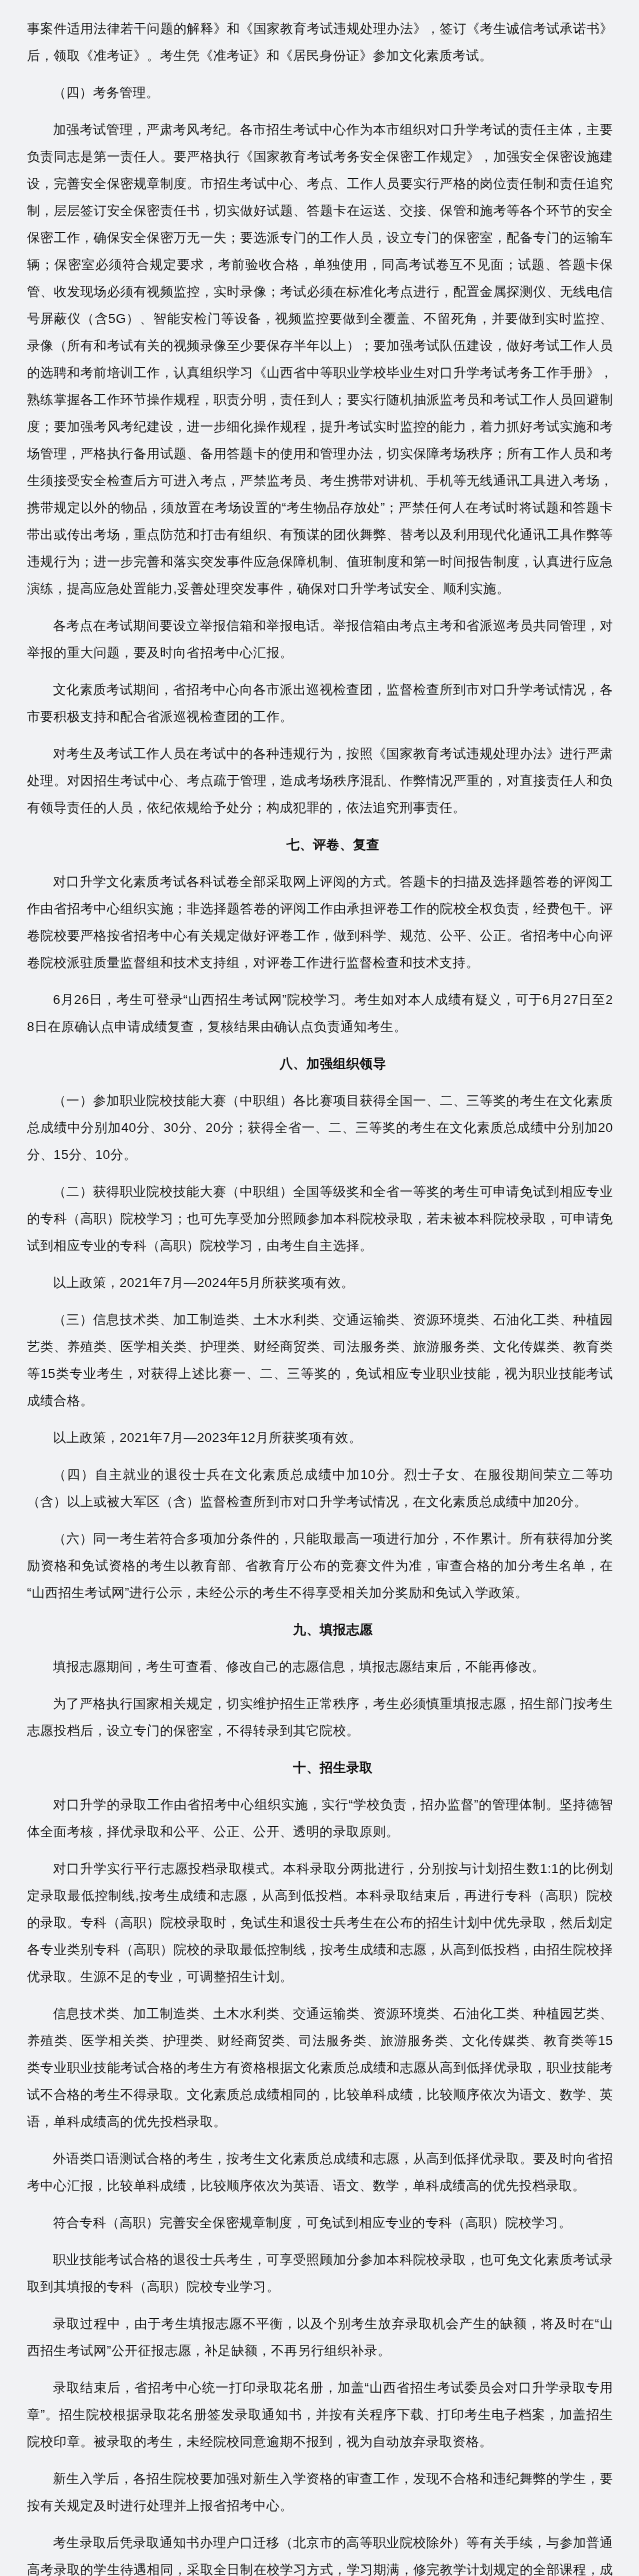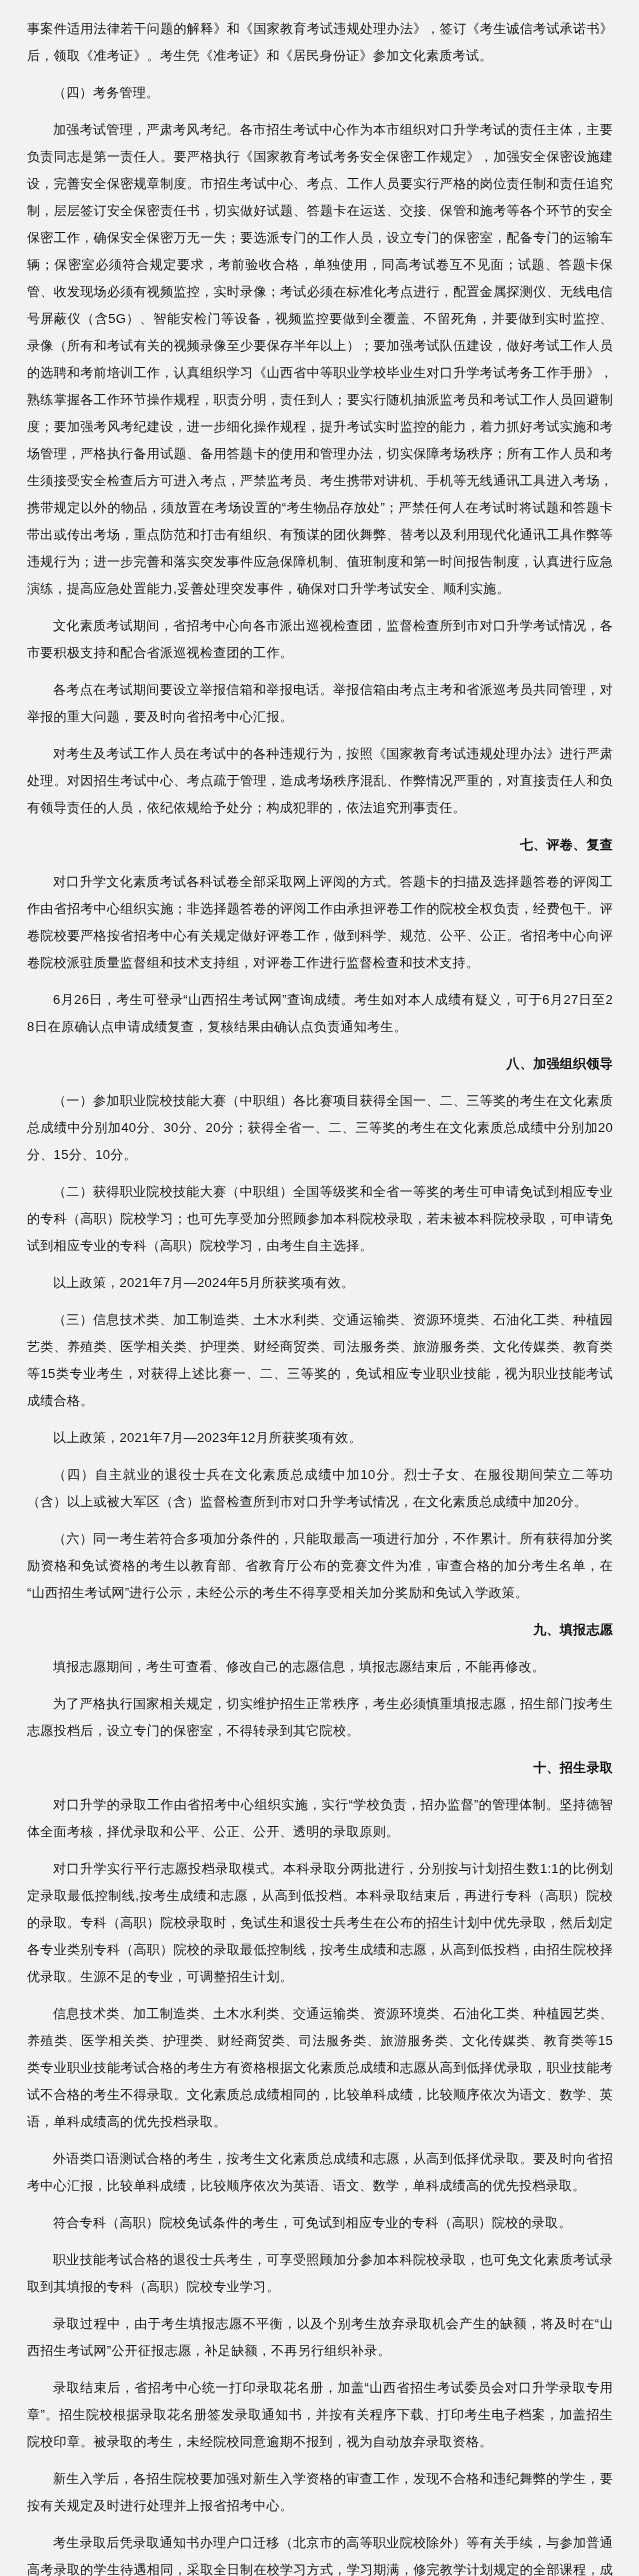--- a/index.html
+++ b/index.html
@@ -26,53 +26,53 @@
     text-align: justify;
     text-indent: 2em;
     letter-spacing: 0.3px;
     word-break: break-all;
   }
   .block.continuation {
     text-indent: 0;
   }
   .block.heading {
     font-weight: 700;
-    text-align: right;
+    text-align: center;
   }
 </style>
 </head>
 <body>
 
 <div class="page" id="doc-root">
     <p class="block continuation">事案件适用法律若干问题的解释》和《国家教育考试违规处理办法》，签订《考生诚信考试承诺书》后，领取《准考证》。考生凭《准考证》和《居民身份证》参加文化素质考试。</p>
     <p class="block paragraph">（四）考务管理。</p>
     <p class="block paragraph">加强考试管理，严肃考风考纪。各市招生考试中心作为本市组织对口升学考试的责任主体，主要负责同志是第一责任人。要严格执行《国家教育考试考务安全保密工作规定》，加强安全保密设施建设，完善安全保密规章制度。市招生考试中心、考点、工作人员要实行严格的岗位责任制和责任追究制，层层签订安全保密责任书，切实做好试题、答题卡在运送、交接、保管和施考等各个环节的安全保密工作，确保安全保密万无一失；要选派专门的工作人员，设立专门的保密室，配备专门的运输车辆；保密室必须符合规定要求，考前验收合格，单独使用，同高考试卷互不见面；试题、答题卡保管、收发现场必须有视频监控，实时录像；考试必须在标准化考点进行，配置金属探测仪、无线电信号屏蔽仪（含5G）、智能安检门等设备，视频监控要做到全覆盖、不留死角，并要做到实时监控、录像（所有和考试有关的视频录像至少要保存半年以上）；要加强考试队伍建设，做好考试工作人员的选聘和考前培训工作，认真组织学习《山西省中等职业学校毕业生对口升学考试考务工作手册》，熟练掌握各工作环节操作规程，职责分明，责任到人；要实行随机抽派监考员和考试工作人员回避制度；要加强考风考纪建设，进一步细化操作规程，提升考试实时监控的能力，着力抓好考试实施和考场管理，严格执行备用试题、备用答题卡的使用和管理办法，切实保障考场秩序；所有工作人员和考生须接受安全检查后方可进入考点，严禁监考员、考生携带对讲机、手机等无线通讯工具进入考场，携带规定以外的物品，须放置在考场设置的“考生物品存放处”；严禁任何人在考试时将试题和答题卡带出或传出考场，重点防范和打击有组织、有预谋的团伙舞弊、替考以及利用现代化通讯工具作弊等违规行为；进一步完善和落实突发事件应急保障机制、值班制度和第一时间报告制度，认真进行应急演练，提高应急处置能力,妥善处理突发事件，确保对口升学考试安全、顺利实施。</p>
+    <p class="block paragraph">各考点在考试期间要设立举报信箱和举报电话。举报信箱由考点主考和省派巡考员共同管理，对举报的重大问题，要及时向省招考中心汇报。</p>
     <p class="block paragraph">文化素质考试期间，省招考中心向各市派出巡视检查团，监督检查所到市对口升学考试情况，各市要积极支持和配合省派巡视检查团的工作。</p>
-    <p class="block paragraph">各考点在考试期间要设立举报信箱和举报电话。举报信箱由考点主考和省派巡考员共同管理，对举报的重大问题，要及时向省招考中心汇报。</p>
     <p class="block paragraph">对考生及考试工作人员在考试中的各种违规行为，按照《国家教育考试违规处理办法》进行严肃处理。对因招生考试中心、考点疏于管理，造成考场秩序混乱、作弊情况严重的，对直接责任人和负有领导责任的人员，依纪依规给予处分；构成犯罪的，依法追究刑事责任。</p>
     <p class="block heading">七、评卷、复查</p>
     <p class="block paragraph">对口升学文化素质考试各科试卷全部采取网上评阅的方式。答题卡的扫描及选择题答卷的评阅工作由省招考中心组织实施；非选择题答卷的评阅工作由承担评卷工作的院校全权负责，经费包干。评卷院校要严格按省招考中心有关规定做好评卷工作，做到科学、规范、公平、公正。省招考中心向评卷院校派驻质量监督组和技术支持组，对评卷工作进行监督检查和技术支持。</p>
-    <p class="block paragraph">6月26日，考生可登录“山西招生考试网”查询成绩。考生如对本人成绩有疑义，可于6月27日至28日在原确认点申请成绩复查，复核结果由确认点负责通知考生。</p>
+    <p class="block paragraph">6月26日，考生可登录“山西招生考试网”院校学习。考生如对本人成绩有疑义，可于6月27日至28日在原确认点申请成绩复查，复核结果由确认点负责通知考生。</p>
     <p class="block heading">八、加强组织领导</p>
     <p class="block paragraph">（一）参加职业院校技能大赛（中职组）各比赛项目获得全国一、二、三等奖的考生在文化素质总成绩中分别加40分、30分、20分；获得全省一、二、三等奖的考生在文化素质总成绩中分别加20分、15分、10分。</p>
     <p class="block paragraph">（二）获得职业院校技能大赛（中职组）全国等级奖和全省一等奖的考生可申请免试到相应专业的专科（高职）院校学习；也可先享受加分照顾参加本科院校录取，若未被本科院校录取，可申请免试到相应专业的专科（高职）院校学习，由考生自主选择。</p>
     <p class="block paragraph">以上政策，2021年7月—2024年5月所获奖项有效。</p>
     <p class="block paragraph">（三）信息技术类、加工制造类、土木水利类、交通运输类、资源环境类、石油化工类、种植园艺类、养殖类、医学相关类、护理类、财经商贸类、司法服务类、旅游服务类、文化传媒类、教育类等15类专业考生，对获得上述比赛一、二、三等奖的，免试相应专业职业技能，视为职业技能考试成绩合格。</p>
     <p class="block paragraph">以上政策，2021年7月—2023年12月所获奖项有效。</p>
     <p class="block paragraph">（四）自主就业的退役士兵在文化素质总成绩中加10分。烈士子女、在服役期间荣立二等功（含）以上或被大军区（含）监督检查所到市对口升学考试情况，在文化素质总成绩中加20分。</p>
     <p class="block paragraph">（六）同一考生若符合多项加分条件的，只能取最高一项进行加分，不作累计。所有获得加分奖励资格和免试资格的考生以教育部、省教育厅公布的竞赛文件为准，审查合格的加分考生名单，在“山西招生考试网”进行公示，未经公示的考生不得享受相关加分奖励和免试入学政策。</p>
     <p class="block heading">九、填报志愿</p>
     <p class="block paragraph">填报志愿期间，考生可查看、修改自己的志愿信息，填报志愿结束后，不能再修改。</p>
     <p class="block paragraph">为了严格执行国家相关规定，切实维护招生正常秩序，考生必须慎重填报志愿，招生部门按考生志愿投档后，设立专门的保密室，不得转录到其它院校。</p>
     <p class="block heading">十、招生录取</p>
     <p class="block paragraph">对口升学的录取工作由省招考中心组织实施，实行“学校负责，招办监督”的管理体制。坚持德智体全面考核，择优录取和公平、公正、公开、透明的录取原则。</p>
     <p class="block paragraph">对口升学实行平行志愿投档录取模式。本科录取分两批进行，分别按与计划招生数1:1的比例划定录取最低控制线,按考生成绩和志愿，从高到低投档。本科录取结束后，再进行专科（高职）院校的录取。专科（高职）院校录取时，免试生和退役士兵考生在公布的招生计划中优先录取，然后划定各专业类别专科（高职）院校的录取最低控制线，按考生成绩和志愿，从高到低投档，由招生院校择优录取。生源不足的专业，可调整招生计划。</p>
     <p class="block paragraph">信息技术类、加工制造类、土木水利类、交通运输类、资源环境类、石油化工类、种植园艺类、养殖类、医学相关类、护理类、财经商贸类、司法服务类、旅游服务类、文化传媒类、教育类等15类专业职业技能考试合格的考生方有资格根据文化素质总成绩和志愿从高到低择优录取，职业技能考试不合格的考生不得录取。文化素质总成绩相同的，比较单科成绩，比较顺序依次为语文、数学、英语，单科成绩高的优先投档录取。</p>
     <p class="block paragraph">外语类口语测试合格的考生，按考生文化素质总成绩和志愿，从高到低择优录取。要及时向省招考中心汇报，比较单科成绩，比较顺序依次为英语、语文、数学，单科成绩高的优先投档录取。</p>
-    <p class="block paragraph">符合专科（高职）院校免试条件的考生，可免试到相应专业的专科（高职）院校的录取。</p>
+    <p class="block paragraph">符合专科（高职）完善安全保密规章制度，可免试到相应专业的专科（高职）院校学习。</p>
     <p class="block paragraph">职业技能考试合格的退役士兵考生，可享受照顾加分参加本科院校录取，也可免文化素质考试录取到其填报的专科（高职）院校专业学习。</p>
     <p class="block paragraph">录取过程中，由于考生填报志愿不平衡，以及个别考生放弃录取机会产生的缺额，将及时在“山西招生考试网”公开征报志愿，补足缺额，不再另行组织补录。</p>
     <p class="block paragraph">录取结束后，省招考中心统一打印录取花名册，加盖“山西省招生考试委员会对口升学录取专用章”。招生院校根据录取花名册签发录取通知书，并按有关程序下载、打印考生电子档案，加盖招生院校印章。被录取的考生，未经院校同意逾期不报到，视为自动放弃录取资格。</p>
     <p class="block paragraph">新生入学后，各招生院校要加强对新生入学资格的审查工作，发现不合格和违纪舞弊的学生，要按有关规定及时进行处理并上报省招考中心。</p>
     <p class="block paragraph">考生录取后凭录取通知书办理户口迁移（北京市的高等职业院校除外）等有关手续，与参加普通高考录取的学生待遇相同，采取全日制在校学习方式，学习期满，修完教学计划规定的全部课程，成绩合格者，由学校颁发相应的毕业证、学位证（本科）。</p>
     <p class="block heading">十一、加强领导</p>
     <p class="block paragraph">各市招生考试中心和有关院校，要以习近平新时代中国特色社会主义思想为指引，以办好人民满意的招生考试为目标，高度重视对口升学招生考试工作，按照“谁主管，谁负责”的原则，加强组织领导，规范管理，严明纪律，依法治考，从严治招，强化监督检查，严格报名资格审查，认真做好安全保密工作，严肃考风考纪，加大招生宣传和服务力度，深入推进“阳光工程”，主动接受纪检监察部门监督，为中等职业学校毕业生创造一个公开、公平、公正的招生考试环境，确保对口升学招生考试工作安全、顺利进行。</p>
   </div>
 
 

